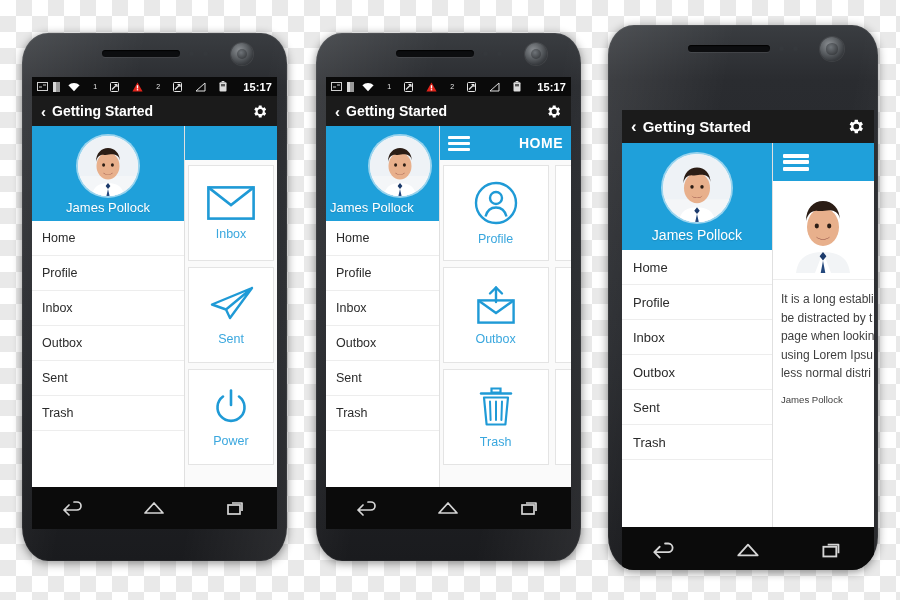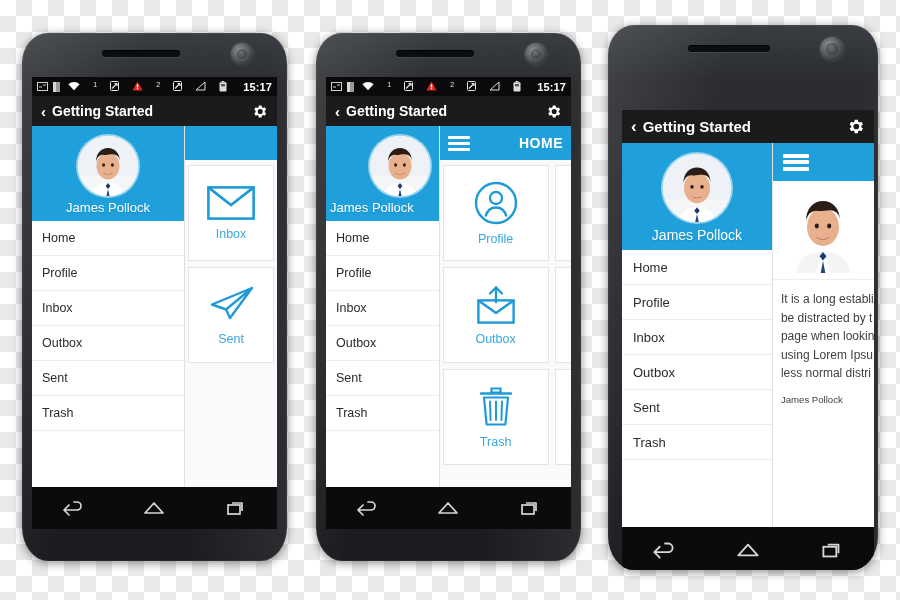--- a/index.html
+++ b/index.html
@@ -53,21 +53,21 @@
   .screen{position:absolute;background:#ffffff;overflow:hidden;}
 
   .statusbar{
     background:#0a0a0a;color:#ffffff;
     display:flex;align-items:center;
     font-size:10px;letter-spacing:.1px;
     padding:0 5px;
     box-sizing:border-box;
   }
   .sb-left{display:flex;align-items:center;gap:5px;}
-  .sb-right{margin-left:auto;display:flex;align-items:flex-start;gap:13px;}
+  .sb-right{margin-left:auto;display:flex;align-items:center;gap:13px;}
   .sb-clock{font-size:11px;font-weight:600;margin-left:3px;}
   .sb-ico{display:inline-block;line-height:0;}
   .num{font-size:7px;vertical-align:super;color:#e8e8e8;}
 
   .actionbar{
     background:#1b1b1b;color:#ffffff;
     display:flex;align-items:center;
     box-sizing:border-box;
     padding:0 9px;
   }
@@ -289,20 +289,29 @@
               </span>
               <span class="tile-label">Inbox</span>
             </div>
             <div class="tile" style="height:96px;">
               <span class="tile-ico">
                 <svg width="46" height="40" viewBox="0 0 46 40">
                     <path d="M44 3 L4 19.5 L18 24.5 L44 3 L22 33 L18 24.5" fill="none" stroke="#1f9ad6" stroke-width="2.4" stroke-linejoin="round" stroke-linecap="round"></path>
                   </svg>
               </span>
               <span class="tile-label">Sent</span>
+            </div>
+            <div class="tile" style="height:96px;">
+              <span class="tile-ico">
+                <svg width="40" height="40" viewBox="0 0 40 40">
+                    <path d="M12 9.5A13.5 13.5 0 1 0 28 9.5" fill="none" stroke="#1f9ad6" stroke-width="2.6" stroke-linecap="round"></path>
+                    <path d="M20 3.5 L20 18" fill="none" stroke="#1f9ad6" stroke-width="2.6" stroke-linecap="round"></path>
+                  </svg>
+              </span>
+              <span class="tile-label">Power</span>
             </div>
           </div>
         </div>
       </div>
     </div>
 
     <div class="navbar" style="height:42px;">
       <span>
         <svg width="26" height="20" viewBox="0 0 26 20" fill="none" stroke="#d6d6d6" stroke-width="1.7">
             <path d="M4 12 L9 7 M4 12 L9 17 M4 12 H17 a4 4 0 0 0 0 -8 h-3" stroke-linecap="round" stroke-linejoin="round"></path>

